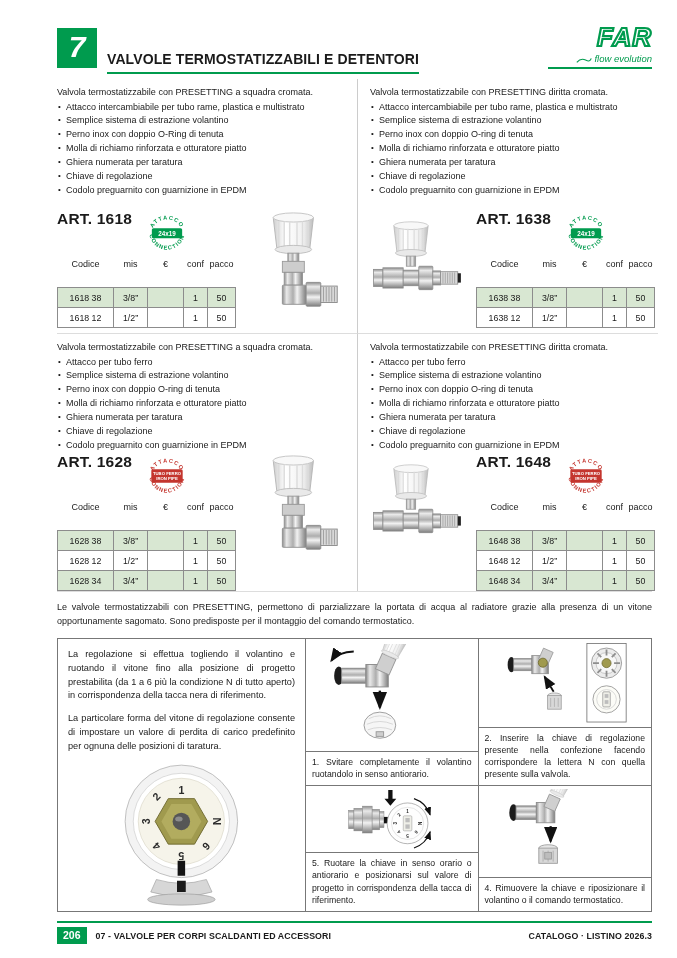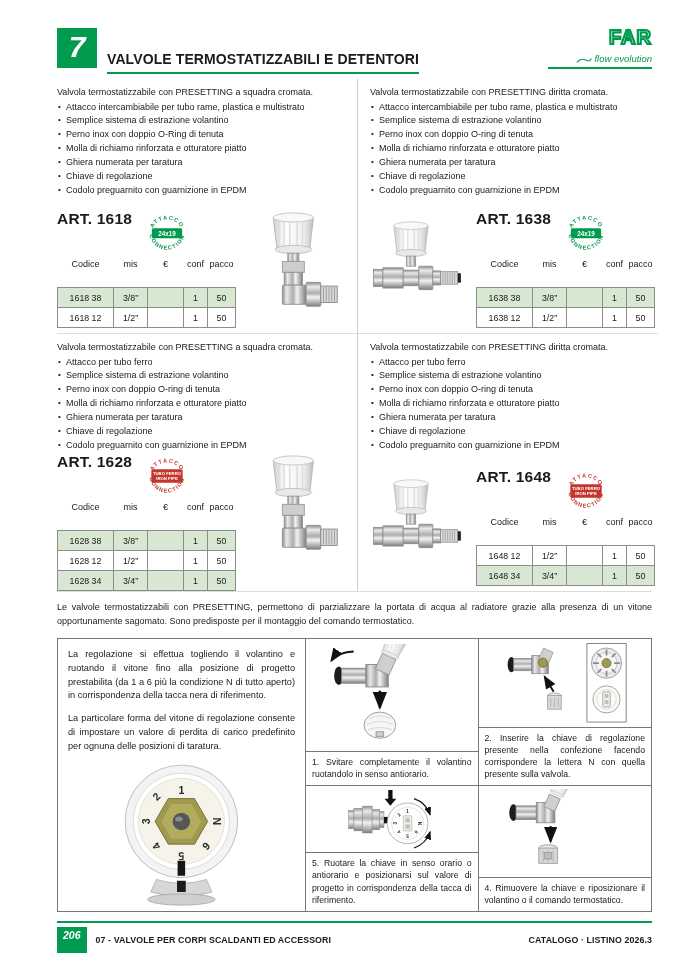--- a/index.html
+++ b/index.html
@@ -18,21 +18,21 @@
 
   
   .hdr{display:flex;align-items:flex-end;gap:10px;height:46px;position:relative}
   .ch7{width:40px;height:40px;background:var(--green);color:#fff;font-size:30px;
        font-weight:bold;font-style:italic;display:flex;align-items:center;justify-content:center;
        align-self:flex-start;padding-bottom:2px}
   .titlewrap{width:312px;border-bottom:2.5px solid var(--green);padding-bottom:5px}
   .title{font-size:14px;font-weight:bold;letter-spacing:.1px;white-space:nowrap}
   .logo{position:absolute;right:0;top:-6px;width:104px;border-bottom:2px solid var(--green);
         padding-bottom:3px;text-align:right}
-  .logotext{font-size:20px;line-height:30px;font-weight:900;color:#fff;
+  .logotext{font-size:26px;line-height:30px;font-weight:900;font-style:italic;color:#fff;
             letter-spacing:1px;-webkit-text-stroke:2.2px var(--green);text-stroke:2.2px var(--green)}
   .tagrow{display:flex;align-items:flex-end;justify-content:flex-end;gap:2px;margin-top:1px}
   .swash{width:16px;height:8px}
   .tagline{font-size:9.5px;font-style:italic;color:var(--green)}
 
   
   .quads{display:grid;grid-template-columns:1fr 1fr;margin-top:5px;border-bottom:1px solid #ddd}
   .quad{display:flex;flex-direction:column;padding-top:7px}
   .q-l{border-right:1px solid #ccc;padding-right:12px}
   .q-r{padding-left:12px}
@@ -74,22 +74,22 @@
   .b-r{border-right:1px solid var(--boxline)}
   .b-b{border-bottom:1px solid var(--boxline)}
   .step-fig{flex:1;display:flex;align-items:center;justify-content:center;min-height:0;padding:3px}
   .step-fig svg{max-height:100%;max-width:100%}
   .step-cap{border-top:1px solid var(--boxline);font-size:8.7px;line-height:1.4;
             padding:4px 6px 5px;text-align:justify}
 
   
   .footer{margin-top:9px;border-top:2.5px solid var(--green);padding-top:4px;
           display:flex;align-items:center;gap:9px}
-  .pageno{background:var(--green);color:#fff;font-weight:bold;font-style:italic;
-          font-size:10.5px;padding:2px 6px 12px}
+  .pageno{background:var(--green);color:#fff;font-weight:bold;
+          font-size:10.5px;padding:2px 6px 3px}
   .fsec{font-size:8.8px;font-weight:600;flex:1;letter-spacing:.1px}
   .fcat{font-size:8.8px;font-weight:600;letter-spacing:.1px}
 
   .dialnum{font-size:17px;font-weight:bold;fill:#2b2b2b;text-anchor:middle}
   .dialnum-s{font-size:8.5px;font-weight:bold;fill:#222;text-anchor:middle}
 </style>
 </head>
 <body>
 
 <svg width="0" height="0" style="position:absolute" aria-hidden="true">
@@ -426,20 +426,27 @@
             <thead>
                 <tr>
               <th>Codice</th>
               <th>mis</th>
               <th>€</th>
               <th>conf</th>
               <th>pacco</th>
             </tr>
               </thead>
             <tbody>
+              <tr class="g">
+                <td>1648 38</td>
+                <td>3/8”</td>
+                <td></td>
+                <td>1</td>
+                <td>50</td>
+              </tr>
               <tr>
                 <td>1648 12</td>
                 <td>1/2”</td>
                 <td></td>
                 <td>1</td>
                 <td>50</td>
               </tr>
               <tr class="g">
                 <td>1648 34</td>
                 <td>3/4”</td>

